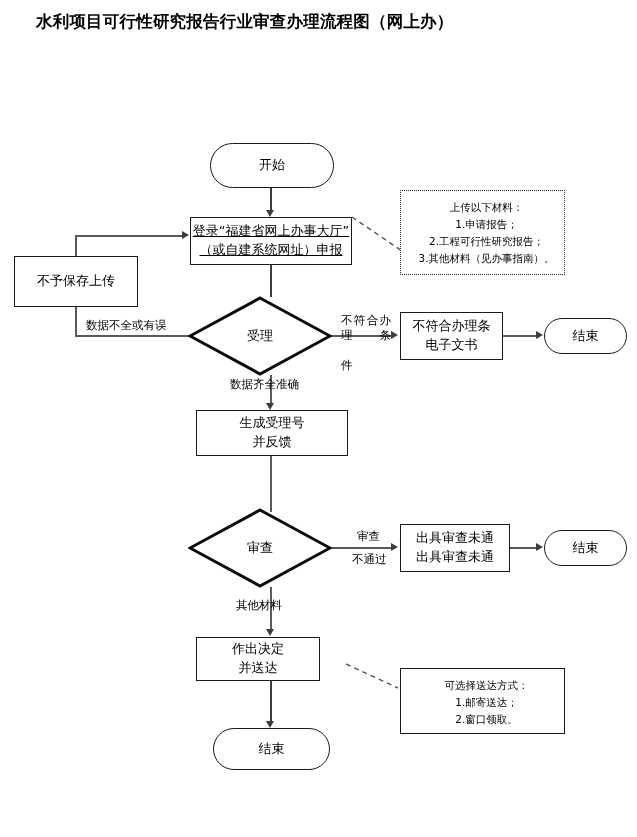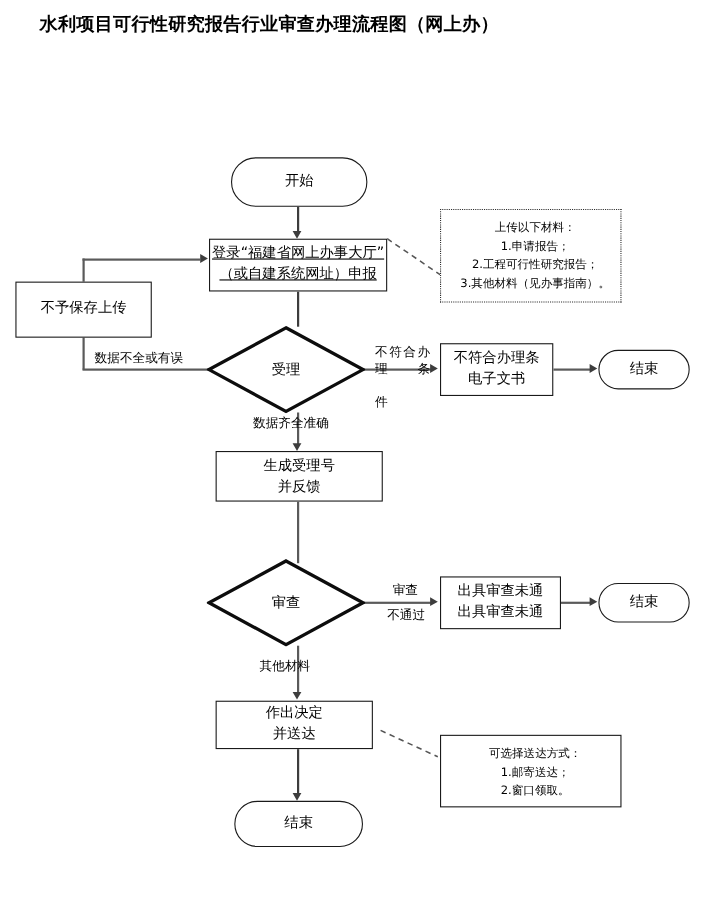--- a/index.html
+++ b/index.html
@@ -226,21 +226,21 @@
   <div class="arrow arrow-right" style="left:536px; top:543px;"></div>
 
   <div class="node terminator" style="left:544px; top:530px; width:83px; height:36px;">
     <span>结束</span>
   </div>
 
   <div class="edge edge-v" style="left:270px; top:587px; height:44px;"></div>
   <div class="arrow arrow-down" style="left:266px; top:629px;"></div>
   <div class="elabel" style="left:236px; top:598px;">其他材料</div>
 
-  <div class="node process" style="left:196px; top:637px; width:143px; height:44px; flex-direction:column;text-align:center;">
+  <div class="node process" style="left:196px; top:637px; width:124px; height:44px; flex-direction:column;text-align:center;">
     <span>作出决定</span>
     <span>并送达</span>
   </div>
 
   <svg class="dashline" style="left:344px; top:662px;" width="58" height="30">
     <line x1="2" y1="2" x2="54" y2="26" stroke="#555555" stroke-width="1.4" stroke-dasharray="5,4"></line>
   </svg>
 
   <div class="note note-solid" style="left:400px; top:668px; width:165px; height:66px;">
     <div>可选择送达方式：</div>

